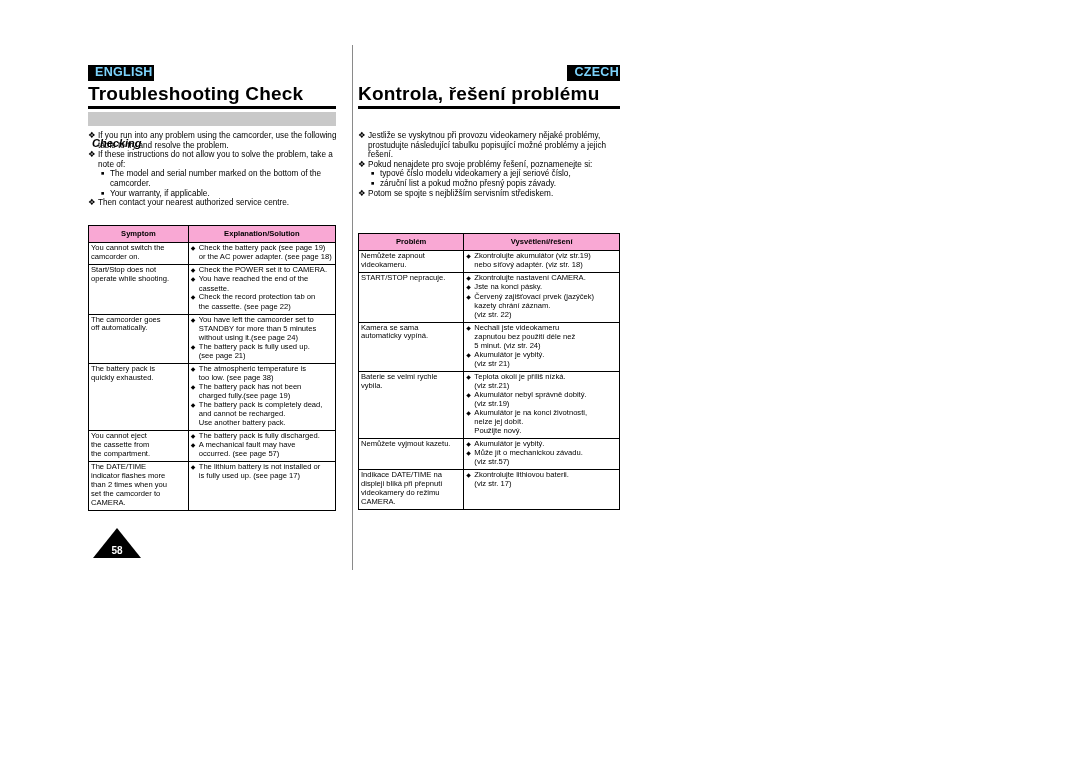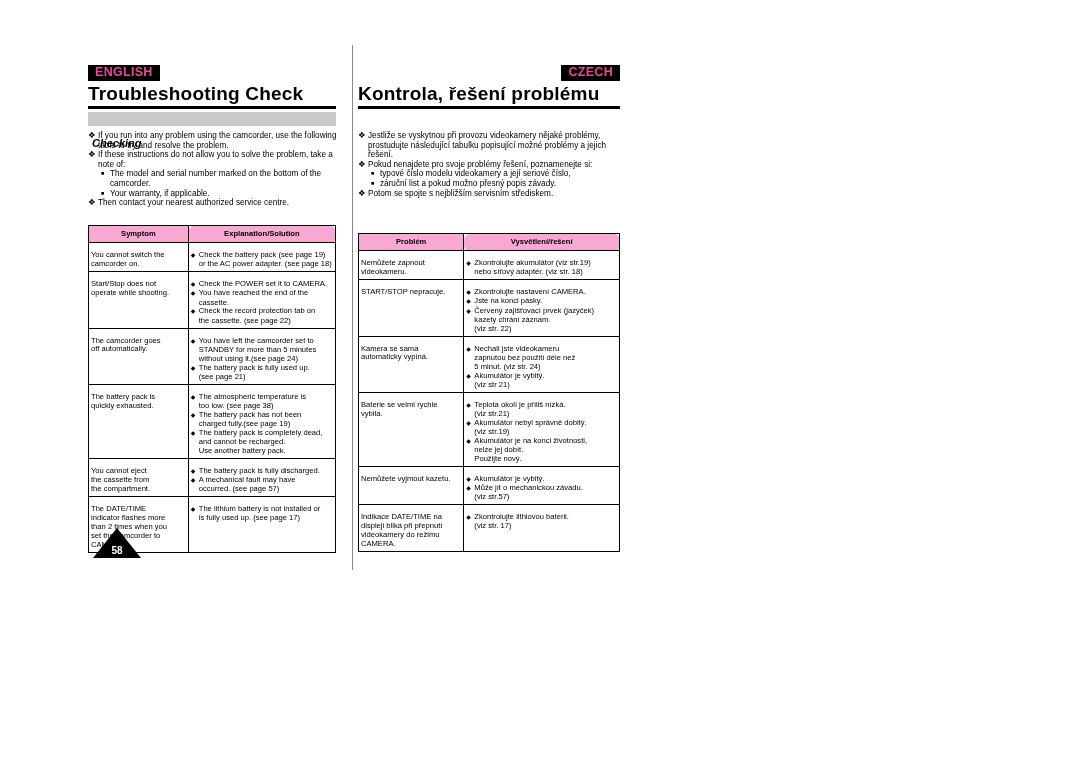--- a/index.html
+++ b/index.html
@@ -12,23 +12,23 @@
 
   
   .divider{
     position:absolute;left:352px;top:45px;width:1px;height:525px;
     background:#8a8a8a;
   }
 
   
   .langbar{position:absolute;top:62px;height:16px;}
   .langtag{
-    display:inline-block;background:#000;color:#ec4899;
+    display:inline-block;background:#000;color:#7dd3fc;
     font-weight:bold;font-size:12.5px;letter-spacing:.3px;
-    padding:1px 7px 2px 7px;line-height:13px;
+    padding:1px 1px 2px 7px;line-height:13px;
   }
   .langbar-en{left:88px;}
   .langbar-cz{left:358px;width:262px;text-align:right;}
 
   
   .maintitle{
     position:absolute;top:83px;font-size:19px;font-weight:bold;
     letter-spacing:.2px;line-height:22px;white-space:nowrap;
   }
   .mt-en{left:88px;}
@@ -61,30 +61,30 @@
 
   
   table.tt{
     position:absolute;border-collapse:collapse;
     table-layout:fixed;
   }
   table.tt-en{left:88px;top:225px;width:248px;}
   table.tt-cz{left:358px;top:233px;width:262px;}
   table.tt th,table.tt td{
     border:1px solid #000;vertical-align:top;
-    padding:8px 2px 2px 2px;
+    padding:1px 2px 2px 2px;
   }
   table.tt th{
     background:#f9a8d4;text-align:center;
     font-size:7.6px;font-weight:bold;line-height:10px;
     padding:3px 2px 3px 2px;
   }
   table.tt td{font-size:7.6px;line-height:8.9px;}
   .c1{width:40%;}
-  .c2{width:60%;border-radius:6px;}
+  .c2{width:60%;}
   .cellline{white-space:nowrap;}
   .dline{display:flex;align-items:flex-start;}
   .dmark{flex:0 0 8px;width:8px;font-size:6px;line-height:9.2px;}
   .dtext{flex:1;}
   .cont{padding-left:8px;}
 
   
   .pagenum{
     position:absolute;left:93px;top:528px;width:0;height:0;
     border-left:24px solid transparent;border-right:24px solid transparent;

